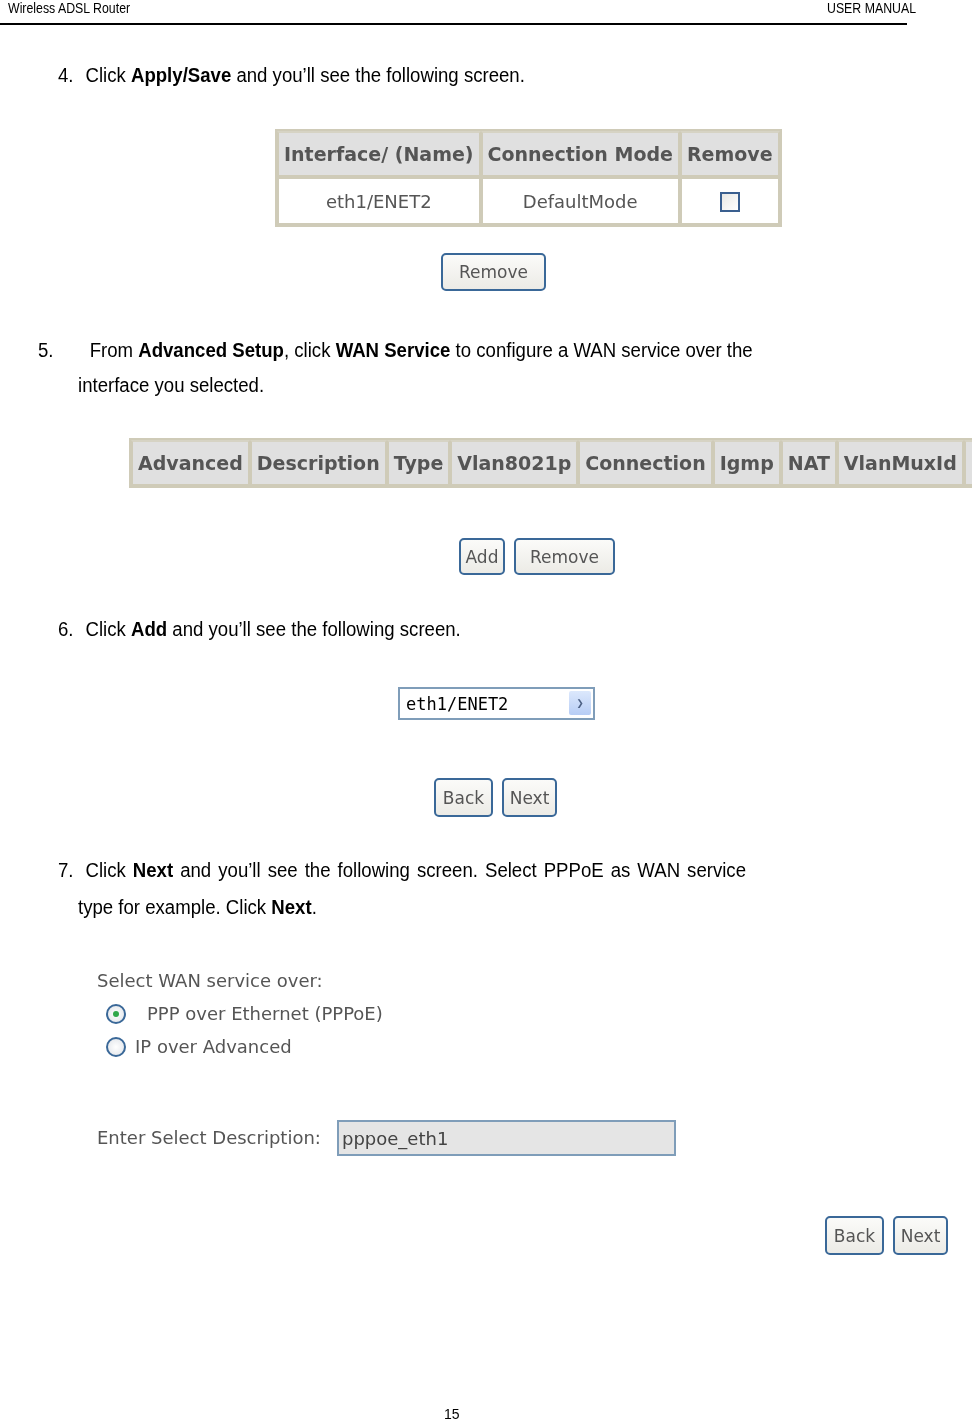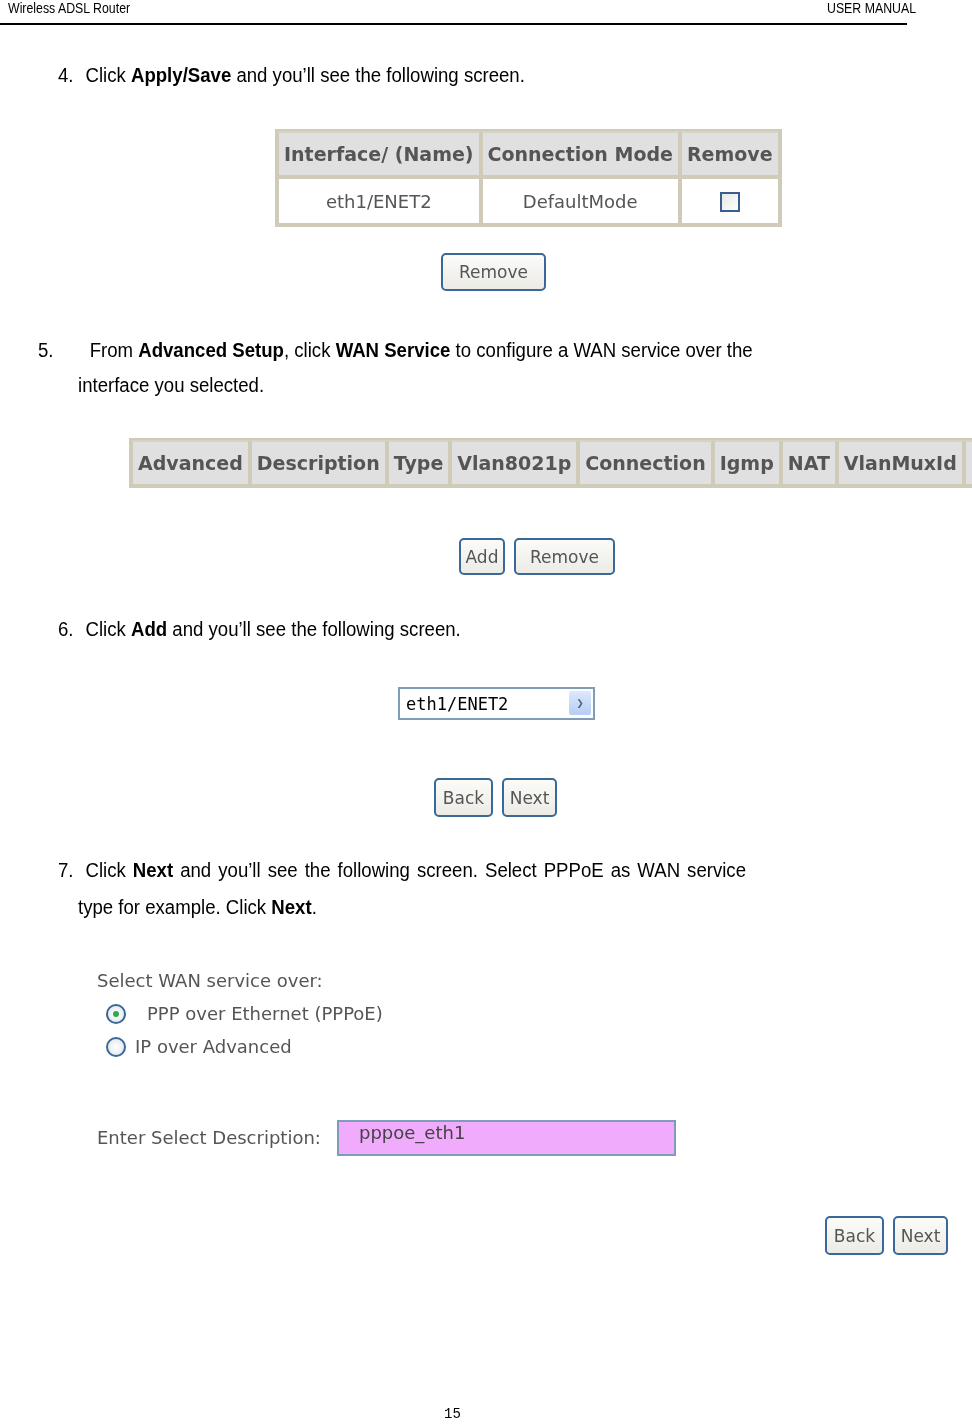--- a/index.html
+++ b/index.html
@@ -16,22 +16,22 @@
   table.rt { border-collapse:separate; border-spacing:0; border:2px solid #cfcbb8; }
   table.rt th { background:#e0e0e0; color:#555; font-weight:bold; font-size:19px; padding:0 5px; height:42px; border:2px solid #cfcbb8; border-top-color:#d6d3c4; white-space:nowrap; }
   table.rt td { background:#fff; color:#555; font-size:18px; height:42px; text-align:center; border:2px solid #cfcbb8; }
   .cb { display:inline-block; width:16px; height:16px; border:2px solid #3a5f8f; background:linear-gradient(135deg,#e8e8e4,#fff); vertical-align:middle; }
   .btn { position:absolute; box-sizing:border-box; border:2px solid #3a6898; border-radius:5px; background:linear-gradient(#fbfbf9,#ecebe6); color:#555; font-family:"DejaVu Sans", sans-serif; font-size:17px; display:flex; align-items:center; justify-content:center; }
   .sel { position:absolute; box-sizing:border-box; border:2px solid #7f9db9; background:#fff; font-family:"DejaVu Sans Mono", monospace; font-size:17px; color:#000; padding-left:6px; display:flex; align-items:center; }
   .sel-arrow { position:absolute; right:2px; top:2px; width:22px; height:24px; background:linear-gradient(#dce8fc,#b7cdf5); border-radius:2px; display:flex; align-items:center; justify-content:center; color:#4d6185; font-size:12px; }
   .lbl { position:absolute; font-family:"DejaVu Sans", sans-serif; color:#555; font-size:18px; white-space:nowrap; }
   .radio { position:absolute; width:16px; height:16px; border:2px solid #3a6898; border-radius:50%; background:radial-gradient(#fff,#dfe3e8); box-sizing:content-box; }
   .radio.on::after { content:""; position:absolute; left:5px; top:5px; width:6px; height:6px; border-radius:50%; background:#2fa84a; }
-  .txtin { position:absolute; box-sizing:border-box; border:2px solid #7f9db9; background:#f0abfc; font-family:"DejaVu Sans", sans-serif; color:#444; font-size:18px; padding-left:20px; display:flex; }
-  .pgnum { left:444px; top:1406px; font-size:14px;font-family:Liberation Mono, monospace; }
+  .txtin { position:absolute; box-sizing:border-box; border:2px solid #7f9db9; background:#e5e5e5; font-family:"DejaVu Sans", sans-serif; color:#444; font-size:18px; padding-left:3px; display:flex; align-items:center; }
+  .pgnum { left:444px; top:1406px; font-size:14px; }
 </style>
 </head>
 <body>
 
 <div class="abs hdr-left">Wireless ADSL Router</div>
 <div class="abs hdr-right">USER MANUAL</div>
 <div class="abs hdr-rule"></div>
 
 <div class="abs para" style="left:58px; top:58px;">
   <span class="num" style="width:20px;">4.</span>

